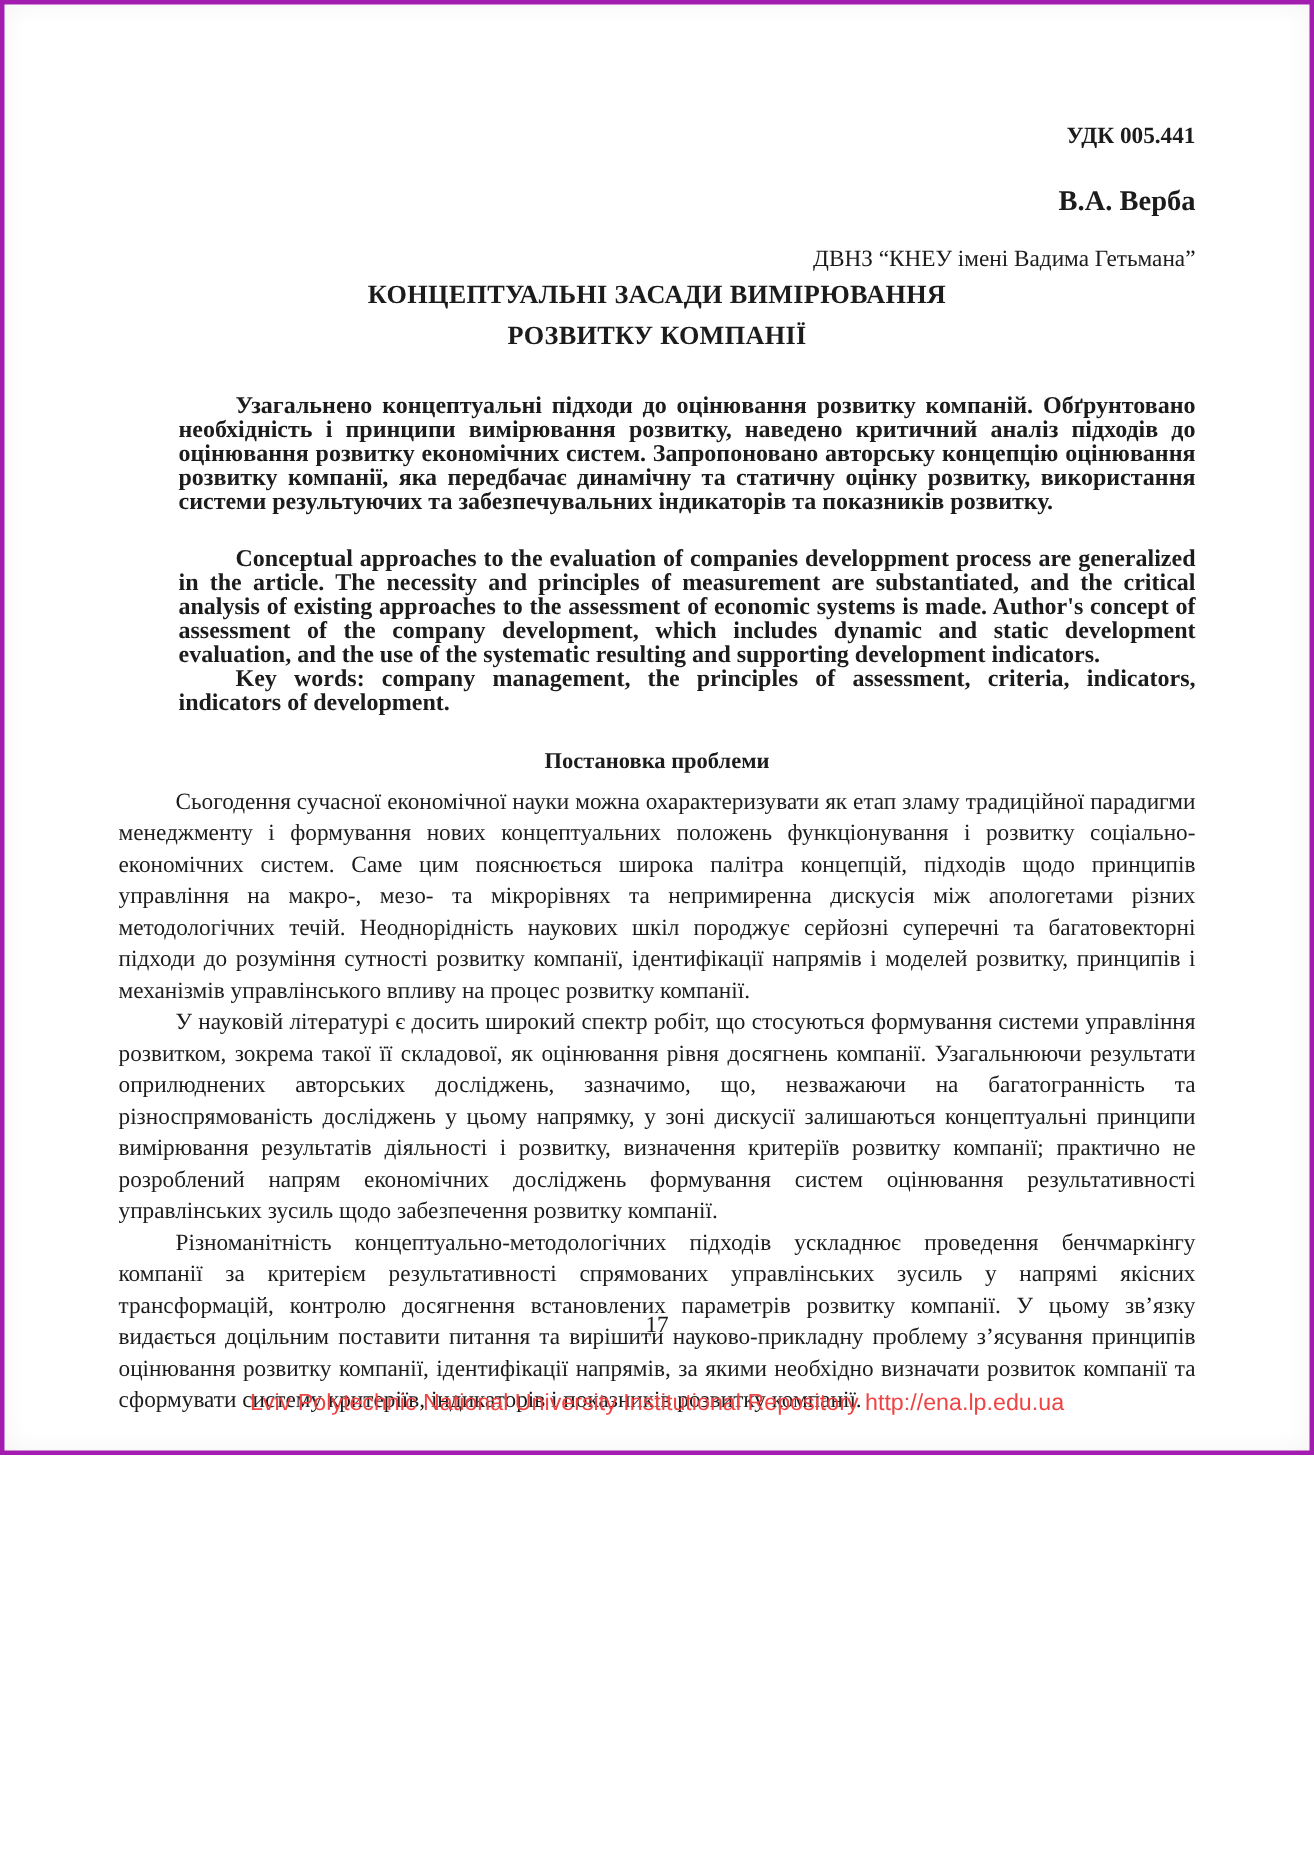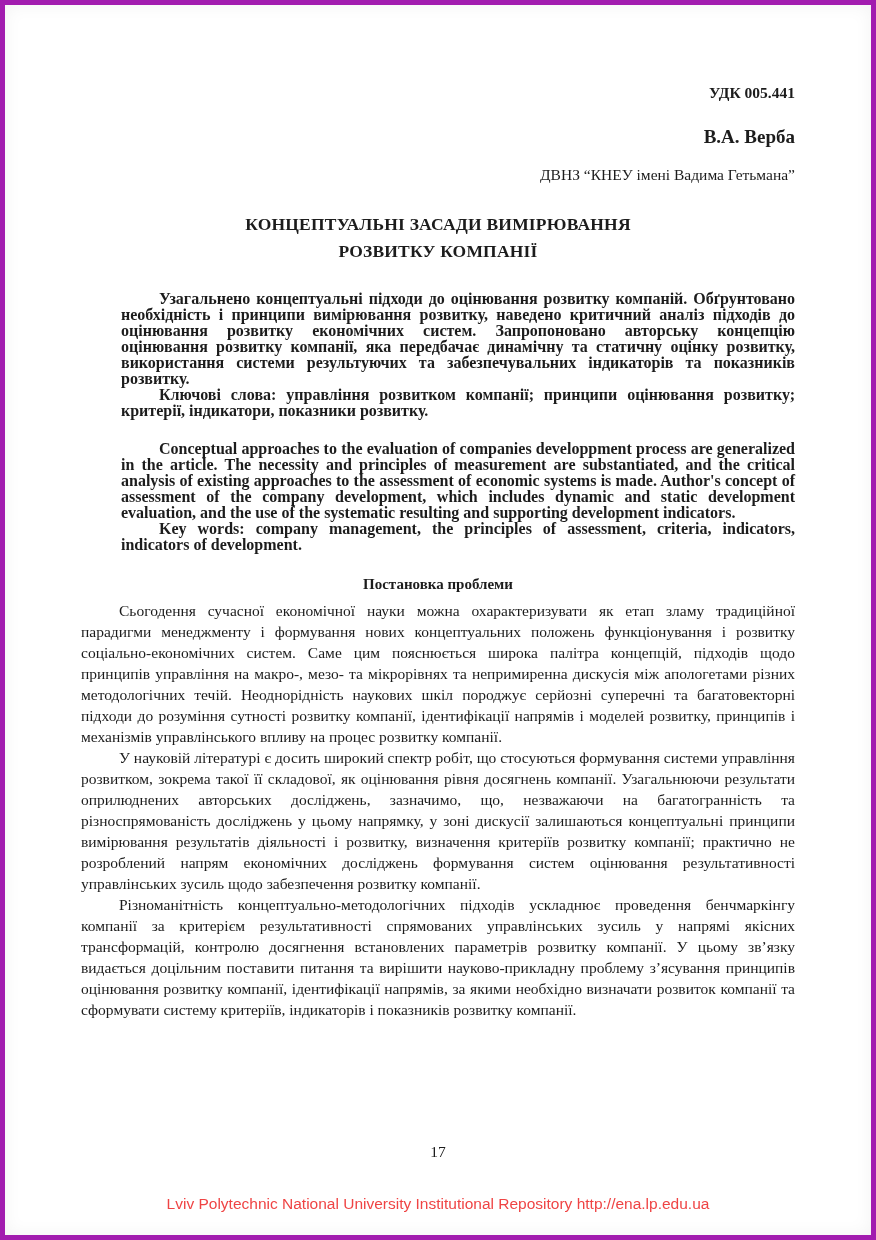--- a/index.html
+++ b/index.html
@@ -6,23 +6,23 @@
   html, body { background: #ffffff; }
   body {
     width: 876px;
     height: 1240px;
     font-family: "Liberation Serif", serif;
     color: #1c1c1c;
   }
   .page {
     position: relative;
     width: 876px;
-    height: 1240px;
+    height: 970px;
     background: #ffffff;
-    border: 5px solid #a21caf;
+    border: 3px solid #a21caf;
     box-shadow: inset 0 0 18px rgba(0,0,0,0.05);
     padding: 78px 76px 0 76px;
     overflow: hidden;
   }
   .udc {
     text-align: right;
     font-weight: bold;
     font-size: 15.5px;
     line-height: 20px;
   }
@@ -33,21 +33,20 @@
     font-size: 19px;
     line-height: 20px;
   }
   .affiliation {
     margin-top: 18px;
     text-align: right;
     font-size: 15.5px;
     line-height: 20px;
   }
   .title {
-    margin-top: 26px;
     text-align: center;
     font-size: 17.5px;
     font-weight: bold;
     line-height: 27px;
     letter-spacing: 0.2px;
   }
   .copyright {
     margin-top: 24px;
     font-style: italic;
     font-size: 15.5px;
@@ -107,21 +106,20 @@
   <div class="affiliation">ДВНЗ “КНЕУ імені Вадима Гетьмана”</div>
 
   <h1 class="title">
     <span>КОНЦЕПТУАЛЬНІ ЗАСАДИ ВИМІРЮВАННЯ</span><br>
     <span>РОЗВИТКУ КОМПАНІЇ</span>
   </h1>
 
 
   <div class="abstract uk">
     <p>Узагальнено концептуальні підходи до оцінювання розвитку компаній. Обґрунтовано необхідність і принципи вимірювання розвитку, наведено критичний аналіз підходів до оцінювання розвитку економічних систем.  Запропоновано авторську концепцію оцінювання розвитку компанії, яка передбачає динамічну та статичну оцінку розвитку, використання системи результуючих та забезпечувальних індикаторів та показників розвитку.</p>
-    <p>Ключові слова: управління розвитком компанії; принципи оцінювання розвитку; критерії, індикатори, показники розвитку.</p>
   </div>
 
   <div class="abstract en">
     <p>Conceptual approaches to the evaluation of companies developpment process are generalized in the article. The necessity and principles of measurement are substantiated, and the critical analysis of existing approaches to the assessment of economic systems is made. Author's concept of assessment of the company development, which includes dynamic and static development evaluation, and the use of the systematic resulting and supporting development indicators.</p>
     <p>Key words: company management, the principles of assessment, criteria, indicators, indicators of development.</p>
   </div>
 
   <h2 class="section-heading">Постановка проблеми</h2>
 
   <div class="body-text">

